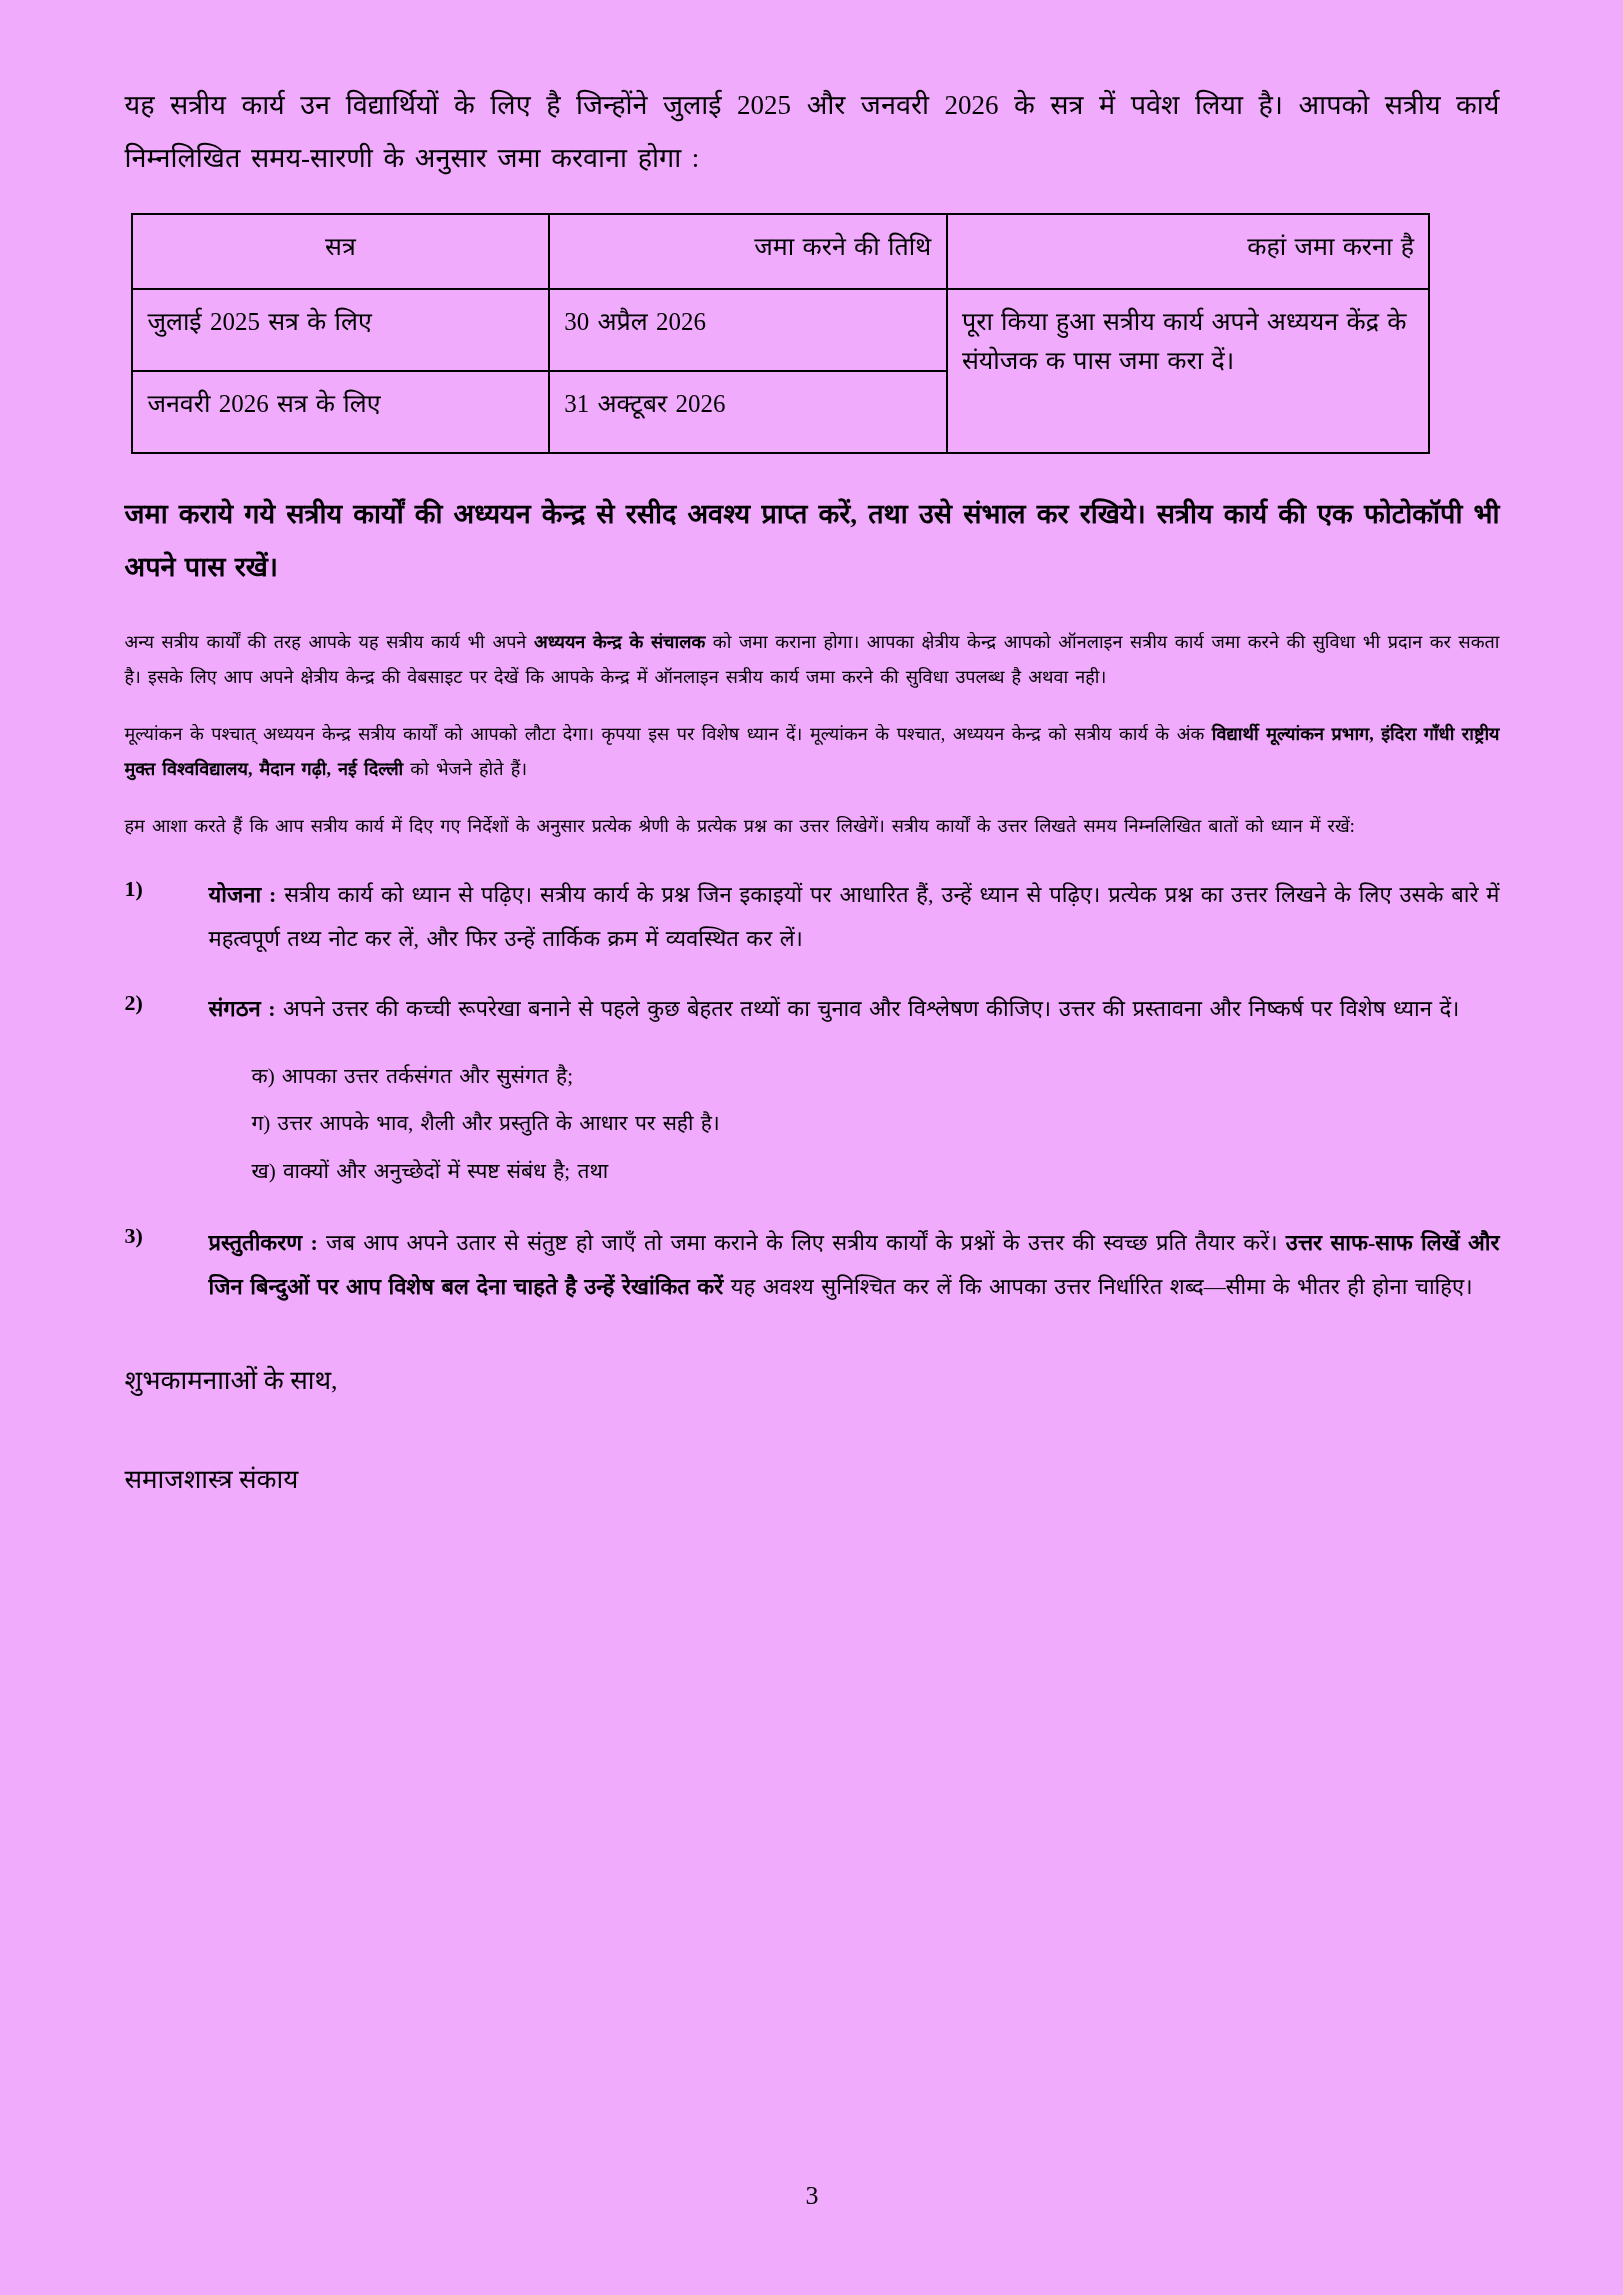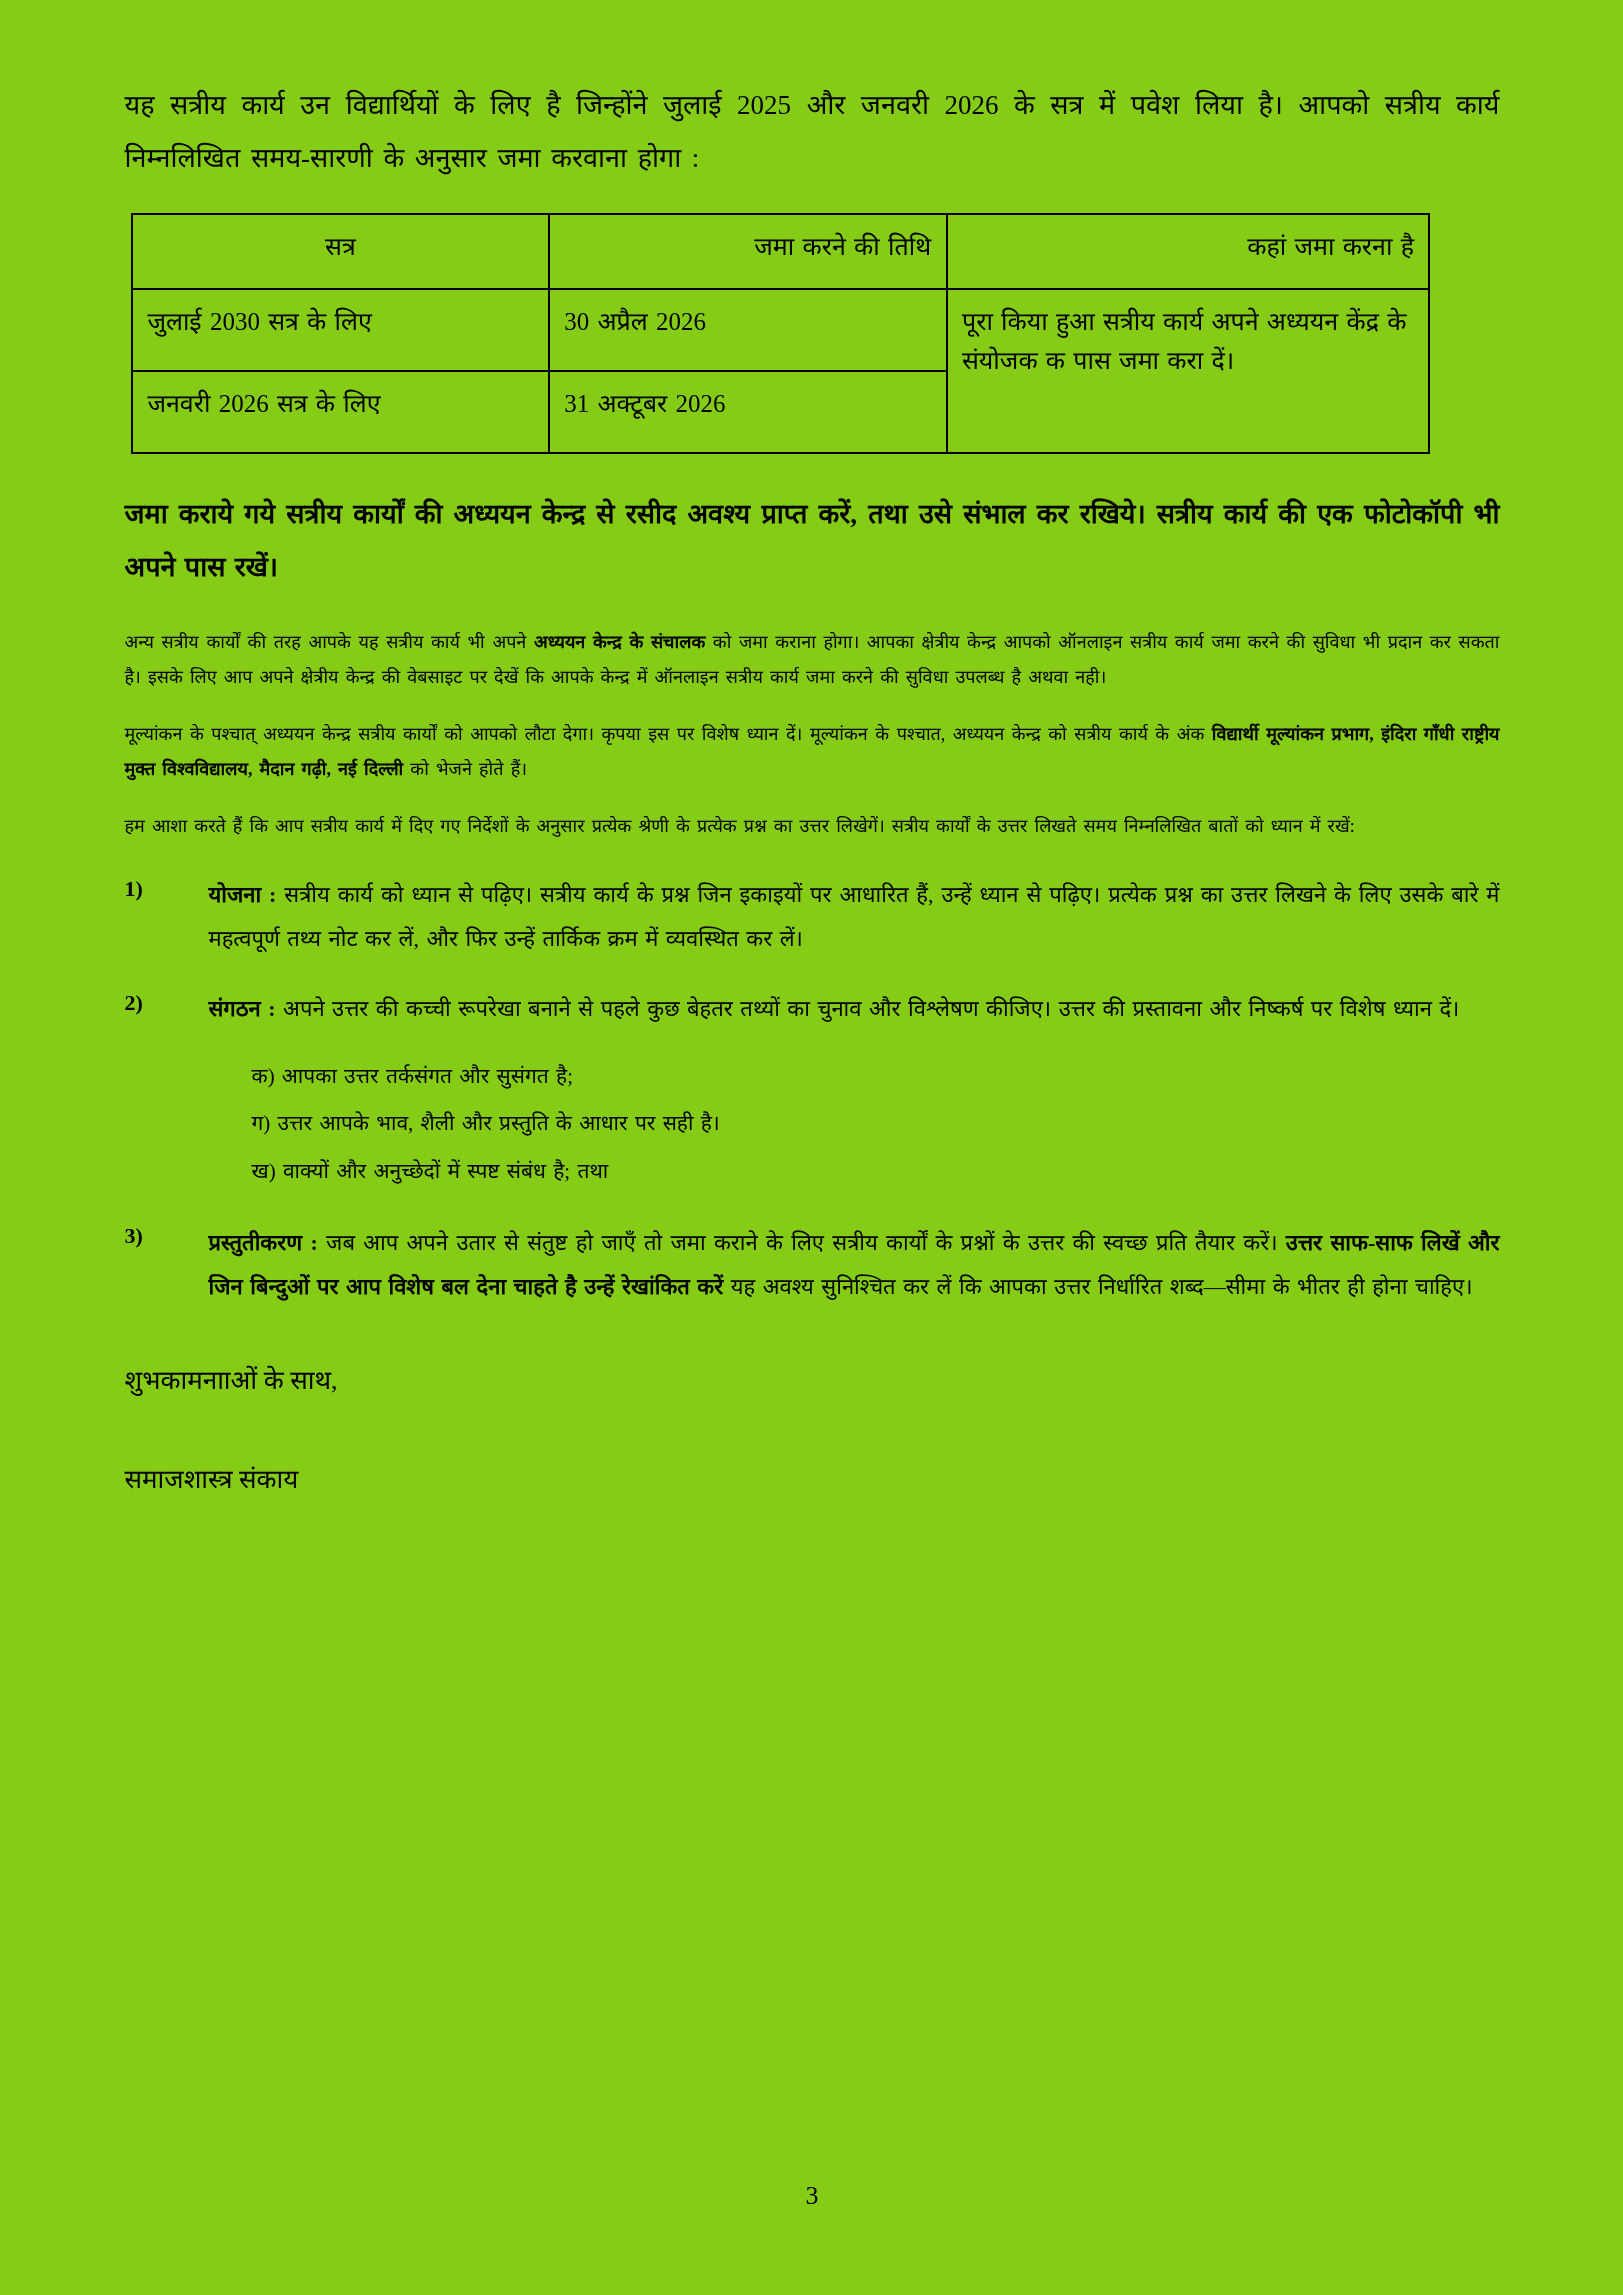--- a/index.html
+++ b/index.html
@@ -8,21 +8,21 @@
     background: #ffffff;
   }
   body {
     font-family: "Liberation Serif", "DejaVu Serif", serif;
     color: #000000;
   }
   .page {
     position: relative;
     width: 1624px;
     height: 2295px;
-    background: #84cc16;
+    background: #f0abfc;
     box-sizing: border-box;
     padding: 79px 124px 0 124px;
     overflow: hidden;
   }
   .content {
     width: 1375px;
     margin: 0 auto;
   }
 
   
@@ -135,21 +135,21 @@
 
     <div class="tbl-wrap">
       <table class="schedule">
         <tbody>
           <tr class="hdr">
             <th class="col-a center">सत्र</th>
             <th class="col-b">जमा करने की तिथि</th>
             <th class="col-c">कहां जमा करना है</th>
           </tr>
           <tr class="body">
-            <td class="col-a">जुलाई 2030 सत्र के लिए</td>
+            <td class="col-a">जुलाई 2025 सत्र के लिए</td>
             <td class="col-b">30 अप्रैल 2026</td>
             <td class="col-c spanned" rowspan="2">
               <span>पूरा किया हुआ सत्रीय कार्य अपने</span>
               <span>अध्ययन केंद्र के संयोजक क</span>
               <span>पास जमा करा दें।</span>
             </td>
           </tr>
           <tr class="body">
             <td class="col-a">जनवरी 2026 सत्र के लिए</td>
             <td class="col-b">31 अक्टूबर 2026</td>

